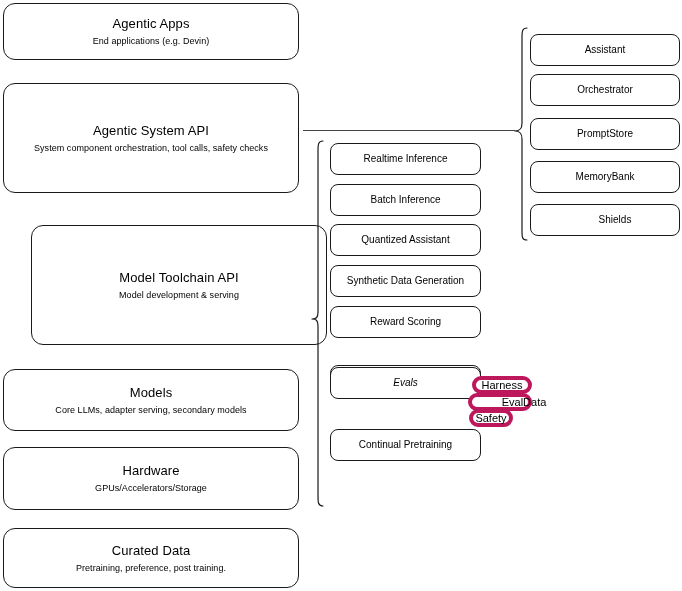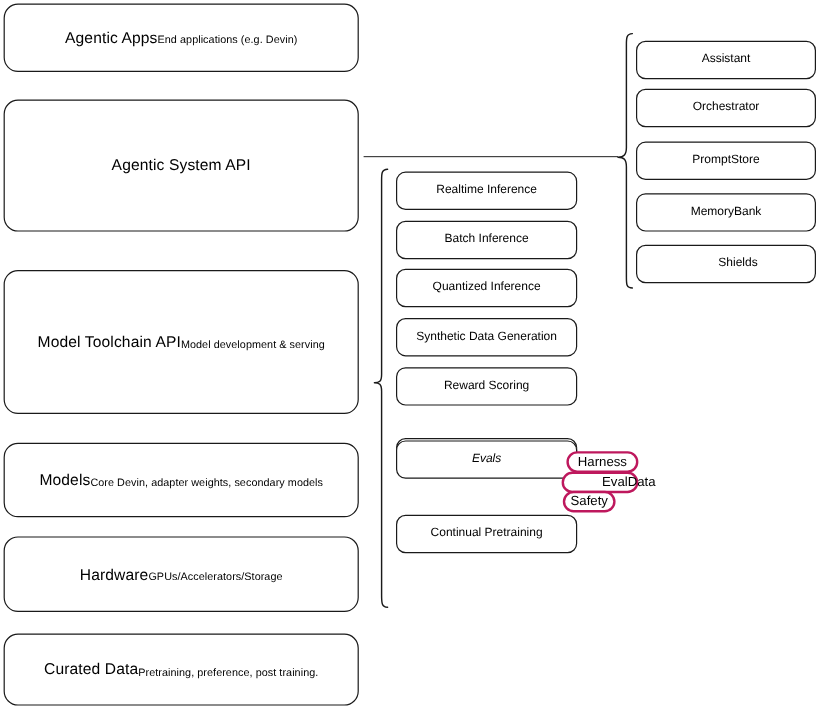--- a/index.html
+++ b/index.html
@@ -24,21 +24,21 @@
     height: 591px;
   }
 
   
   .node {
     position: absolute;
     box-sizing: border-box;
     background: #ffffff;
     border: 1px solid #1a1a1a;
     display: flex;
-    flex-direction: row;
+    flex-direction: column;
     align-items: center;
     justify-content: center;
     text-align: center;
   }
 
   
   .layer {
     border-radius: 12px;
     left: 3px;
     width: 296px;
@@ -69,21 +69,21 @@
   .item.right {
     left: 530px;
     width: 150px;
   }
 
   
   .pill {
     position: absolute;
     box-sizing: border-box;
     background: #ffffff;
-    border: 2px solid #be185d;
+    border: 4px solid #be185d;
     border-radius: 9px;
     height: 18px;
     display: flex;
     align-items: center;
     justify-content: center;
     font-size: 11px;
     line-height: 12px;
   }
 
   
@@ -111,30 +111,31 @@
 
 <div class="stage">
 
   <div class="node layer" style="top:3px; height:57px;">
     <div class="title">Agentic Apps</div>
     <div class="subtitle">End applications (e.g. Devin)</div>
   </div>
 
   <div class="node layer" style="top:83px; height:110px;">
     <div class="title">Agentic System API</div>
-  </div>
-
-  <div class="node layer" style="top:225px; height:120px;">
+    <div class="subtitle">System component orchestration, tool calls, safety checks</div>
+  </div>
+
+  <div class="node layer" style="top:225px; height:120px;margin-left:28px;">
     <div class="title">Model Toolchain API</div>
     <div class="subtitle">Model development &amp; serving</div>
   </div>
 
   <div class="node layer" style="top:369px; height:62px;">
     <div class="title">Models</div>
-    <div class="subtitle">Core Devin, adapter weights, secondary models</div>
+    <div class="subtitle">Core LLMs, adapter serving, secondary models</div>
   </div>
 
   <div class="node layer" style="top:447px; height:63px;">
     <div class="title">Hardware</div>
     <div class="subtitle">GPUs/Accelerators/Storage</div>
   </div>
 
   <div class="node layer" style="top:528px; height:60px;">
     <div class="title">Curated Data</div>
     <div class="subtitle">Pretraining, preference, post training.</div>
@@ -150,21 +151,21 @@
     <path d="M14,1 C9,1 9,5 9,10 L9,96 C9,102 7,104 2,104 C7,104 9,106 9,112 L9,204 C9,210 9,213 14,213"></path>
   </svg>
 
   <div class="node item mid" style="top:143px;">
     <span>Realtime Inference</span>
   </div>
   <div class="node item mid" style="top:184px;">
     <span>Batch Inference</span>
   </div>
   <div class="node item mid" style="top:224px;">
-    <span>Quantized Inference</span>
+    <span>Quantized Assistant</span>
   </div>
   <div class="node item mid" style="top:265px;">
     <span>Synthetic Data Generation</span>
   </div>
   <div class="node item mid" style="top:306px;">
     <span>Reward Scoring</span>
   </div>
   <div class="node item mid" style="top:365px;padding-left:10px;">
     <span>Post Training</span>
   </div>

